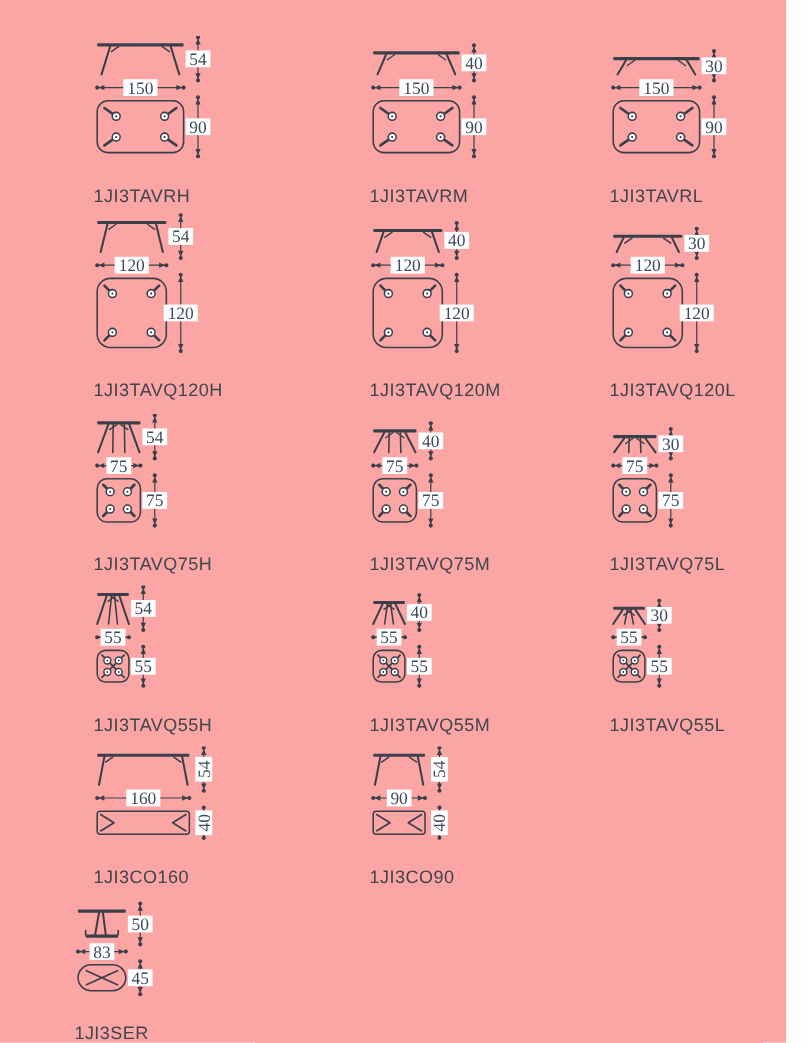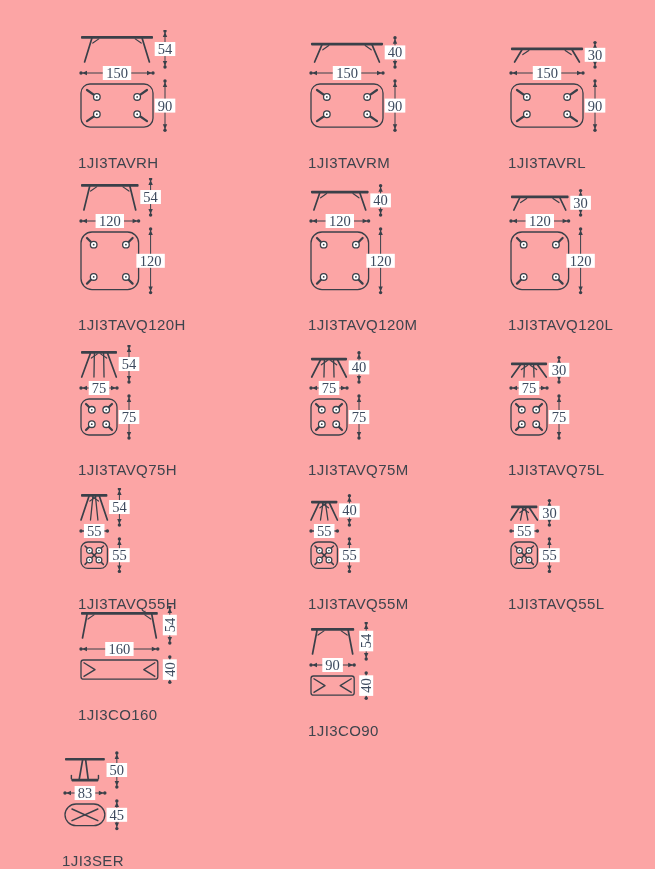--- a/index.html
+++ b/index.html
@@ -529,21 +529,21 @@
           <circle cx="20.952" cy="71.952" r="0.8" fill="#3a4049"></circle>
           <line x1="41.4" y1="51" x2="41.4" y2="83.4" stroke="#3a4049" stroke-width="1" stroke-linecap="round"></line>
           <circle cx="41.4" cy="51" r="1.7" fill="#3a4049"></circle>
           <circle cx="41.4" cy="83.4" r="1.7" fill="#3a4049"></circle>
           <polygon points="41.4,52 39.199999999999996,57 43.6,57" fill="#3a4049"></polygon>
           <polygon points="41.4,82.4 39.199999999999996,77.4 43.6,77.4" fill="#3a4049"></polygon>
           <rect x="31.099999999999998" y="60.2" width="20.6" height="14" fill="#fff"></rect>
           <text x="41.4" y="72.2" text-anchor="middle" fill="#3d4a5e" class="dim">55</text>
         </g>
       </svg><div class="code">1JI3TAVQ55L</div></div>
-    <div class="cell" style="left: 78px; top: 606px;"><svg width="121" height="82" viewBox="0 0 121 82">
+    <div class="cell" style="left: 78px; top: 622px;"><svg width="121" height="82" viewBox="0 0 121 82">
         <g>
           <rect x="3" y="6.080000000000002" width="76.8" height="2.6" fill="#3a4049" rx="0.8"></rect>
           <line x1="9" y1="8.480000000000002" x2="4.5" y2="32" stroke="#3a4049" stroke-width="1.7" stroke-linecap="round"></line>
           <line x1="73.8" y1="8.480000000000002" x2="78.3" y2="32" stroke="#3a4049" stroke-width="1.7" stroke-linecap="round"></line>
           <line x1="10" y1="13.080000000000002" x2="16" y2="8.880000000000003" stroke="#3a4049" stroke-width="1.2" stroke-linecap="round"></line>
           <line x1="72.8" y1="13.080000000000002" x2="66.8" y2="8.880000000000003" stroke="#3a4049" stroke-width="1.2" stroke-linecap="round"></line>
           <line x1="91.8" y1="1.0800000000000018" x2="91.8" y2="37" stroke="#3a4049" stroke-width="1" stroke-linecap="round"></line>
           <circle cx="91.8" cy="1.0800000000000018" r="1.7" fill="#3a4049"></circle>
           <circle cx="91.8" cy="37" r="1.7" fill="#3a4049"></circle>
           <polygon points="91.8,2.080000000000002 89.6,7.080000000000002 94,7.080000000000002" fill="#3a4049"></polygon>

